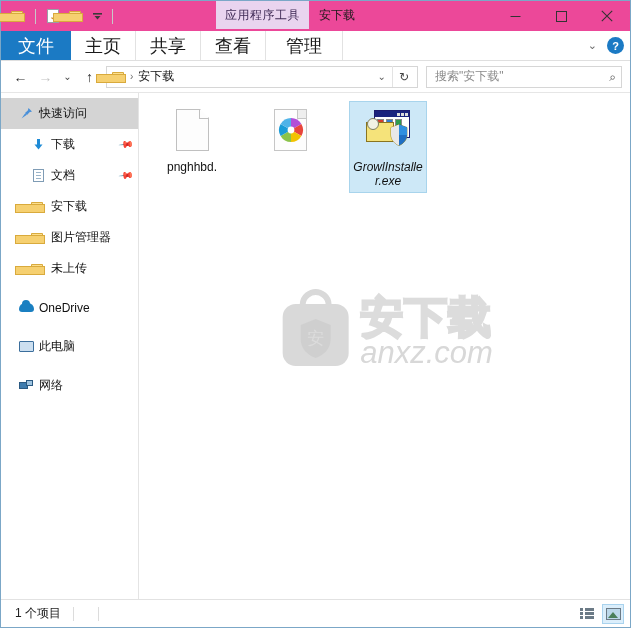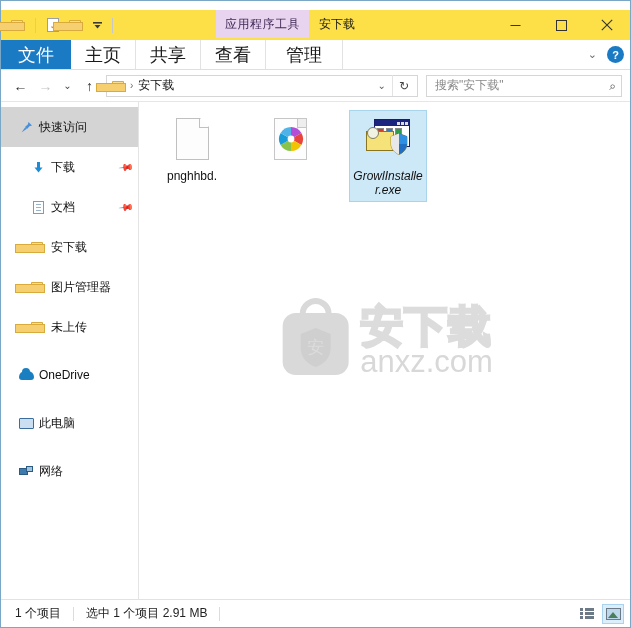--- a/index.html
+++ b/index.html
@@ -23,25 +23,24 @@
     border: 1px solid #7ba7c7;
     background: #ffffff;
     display: flex;
     flex-direction: column;
   }
 
   
   .titlebar {
     position: relative;
     height: 30px;
-    background: #fde047;
+    background: #ec4899;
     display: flex;
     align-items: flex-end;
     flex: 0 0 auto;
-    margin-top: 9px;
   }
   .qat {
     display: flex;
     align-items: center;
     padding-left: 8px;
     gap: 5px;
     height: 100%;
   }
   .qat-sep {
     width: 1px;
@@ -293,21 +292,21 @@
   .sidebar {
     width: 138px;
     flex: 0 0 138px;
     background: #ffffff;
     border-right: 1px solid #e4e4e4;
     padding-top: 5px;
     box-sizing: border-box;
     overflow: hidden;
   }
   .nav-item {
-    height: 40px;
+    height: 31px;
     display: flex;
     align-items: center;
     font-size: 12px;
     color: #111;
     padding-right: 6px;
     position: relative;
     box-sizing: border-box;
   }
   .nav-item.selected { background: #d4d4d4; }
   .nav-item .ico {
@@ -582,20 +581,21 @@
     -webkit-text-stroke: 2.5px #dcdcdc;
     font-weight: bold;
     letter-spacing: 1px;
   }
   .wm-en {
     font-size: 31px;
     line-height: 32px;
     color: #d8d8d8;
     letter-spacing: 0px;
     margin-top: -2px;
+    font-style: italic;
   }
 
   
   .statusbar {
     height: 27px;
     flex: 0 0 auto;
     border-top: 1px solid #e2e2e2;
     background: #ffffff;
     display: flex;
     align-items: center;
@@ -915,21 +915,20 @@
           <div class="wm-cn">安下载</div>
           <div class="wm-en">anxz.com</div>
         </div>
       </div>
     </div>
   </div>
 
   <div class="statusbar">
     <span>1 个项目</span>
     <span class="status-sep"></span>
-    <span>选中 1 个项目  2.91 MB</span>
     <span class="status-sep"></span>
     <span class="status-right">
       <span class="view-btn">
         <span class="vb-details">
           <i></i>
             <i></i>
             <i></i>
             <i></i>
             <i></i>
             <i></i>

